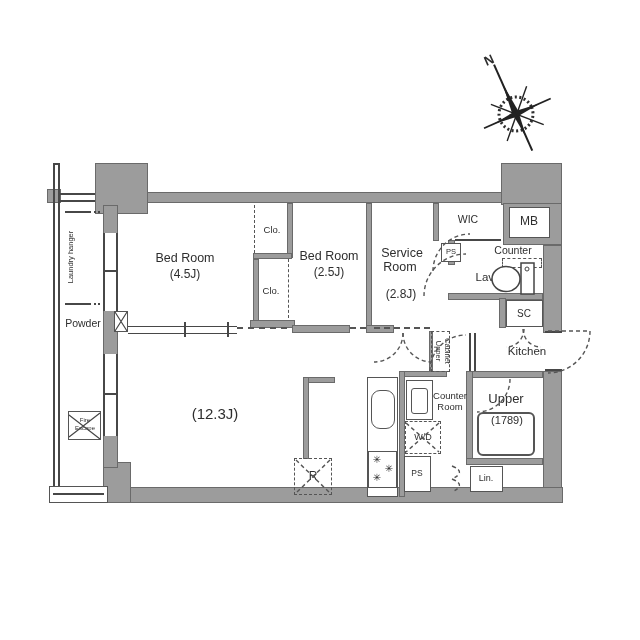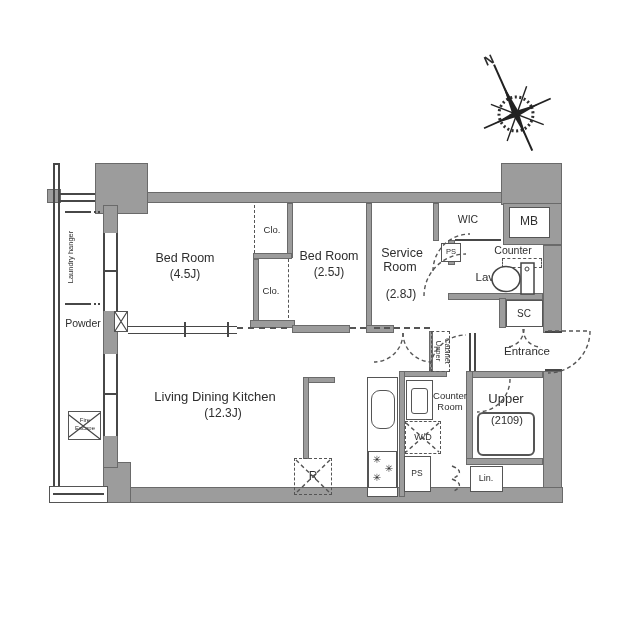--- a/index.html
+++ b/index.html
@@ -133,30 +133,29 @@
   <div class="wbox" style="left:470px;top:466px;width:33px;height:26px;border-width:1px"></div>
   <div class="lbl" style="left:486px;top:478px;font-size:9px">Lin.</div>
 
   <div class="lbl" style="left:185px;top:258px;font-size:12.5px">Bed Room</div>
   <div class="lbl" style="left:185px;top:275px;font-size:12px">(4.5J)</div>
   <div class="lbl" style="left:329px;top:256px;font-size:12.5px">Bed Room</div>
   <div class="lbl" style="left:329px;top:273px;font-size:12px">(2.5J)</div>
   <div class="lbl" style="left:402px;top:253px;font-size:12.5px">Service</div>
   <div class="lbl" style="left:400px;top:267px;font-size:12.5px">Room</div>
   <div class="lbl" style="left:401px;top:295px;font-size:12px">(2.8J)</div>
-  <div class="lbl" style="left:215px;top:397px;font-size:13px">Living Dining Kitchen</div>
-  <div class="lbl" style="left:223px;top:414px;font-size:12px">(12.3J)</div>
+  <div class="lbl" style="left:215px;top:414px;font-size:15px">(12.3J)</div>
   <div class="lbl" style="left:468px;top:220px;font-size:10.5px">WIC</div>
   <div class="lbl" style="left:513px;top:251px;font-size:10.5px">Counter</div>
   <div class="lbl" style="left:486px;top:277px;font-size:11.5px">Lav.</div>
-  <div class="lbl" style="left:527px;top:351px;font-size:11.5px">Entrance</div>
+  <div class="lbl" style="left:527px;top:351px;font-size:11.5px">Kitchen</div>
   <div class="lbl" style="left:450px;top:396px;font-size:9.5px">Counter</div>
   <div class="lbl" style="left:450px;top:407px;font-size:9.5px">Room</div>
   <div class="lbl" style="left:506px;top:399px;font-size:13px">Upper</div>
-  <div class="lbl" style="left:507px;top:420px;font-size:11px">(2109)</div>
+  <div class="lbl" style="left:507px;top:420px;font-size:11px">(1789)</div>
   <div class="lbl" style="left:272px;top:230px;font-size:9.5px">Clo.</div>
   <div class="lbl" style="left:271px;top:291px;font-size:9.5px">Clo.</div>
 
   <div class="vlbl" style="left:489px;top:60px;font-size:13px;font-weight:600;transform:translate(-50%,-50%) rotate(-24deg);"><span>N</span></div>
 
   <svg width="640" height="640" viewBox="0 0 640 640" style="pointer-events:none">
     <g stroke="#555" stroke-width="1.4" fill="none" stroke-dasharray="4 3">
       <path d="M433,271 A37,37 0 0 1 470,234"></path>
       <path d="M424,296 A42,42 0 0 1 466,254"></path>
       <path d="M403,333 A29,29 0 0 1 374,362"></path>

